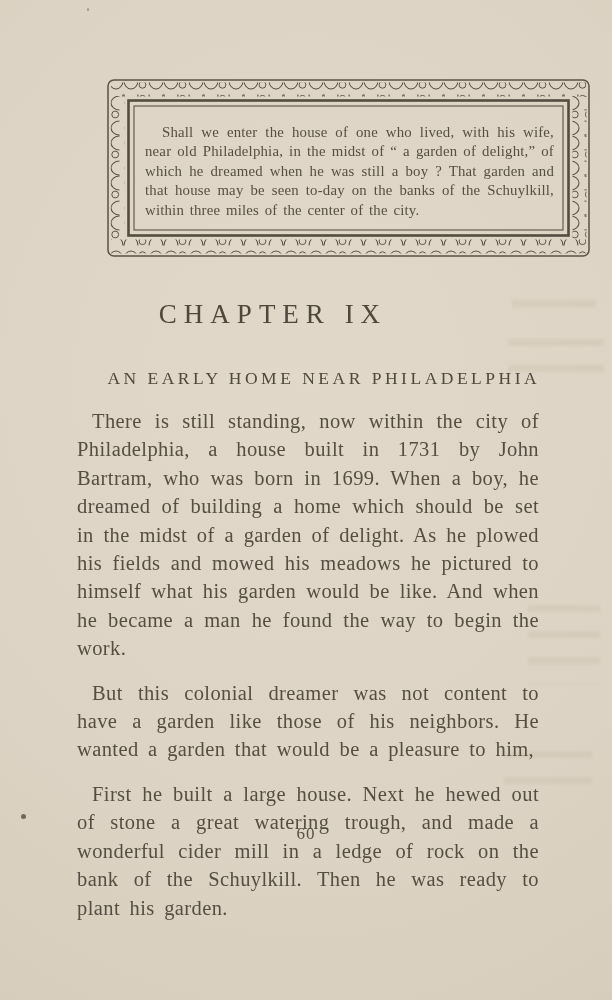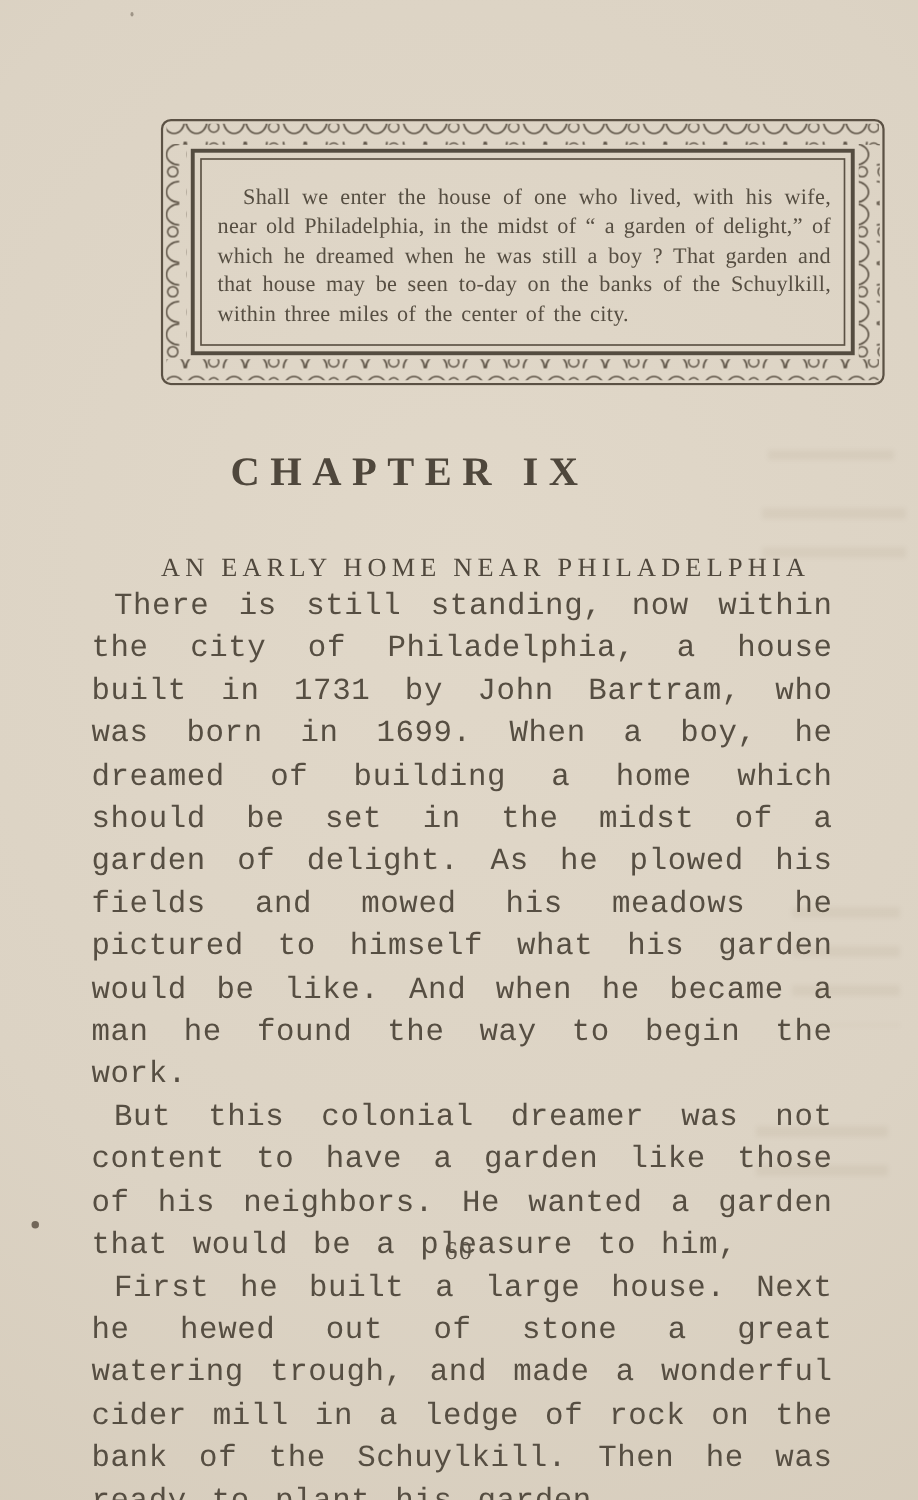--- a/index.html
+++ b/index.html
@@ -18,34 +18,34 @@
   .frame{position:absolute;left:0;top:0;}
   .epigraph-text{
     position:absolute;left:38px;right:36px;top:29px;
     font-size:14.8px;line-height:19.5px;color:#564e42;
     text-align:justify;text-indent:17px;word-spacing:1.8px;letter-spacing:.2px;
   }
   
   .chapter-heading{
     position:absolute;left:0;top:299px;width:539px;text-align:center;
     font-size:27px;letter-spacing:7px;text-indent:7px;color:#4f473c;
-    font-weight:bold;margin:0;
+    font-weight:normal;margin:0;
   }
   .chapter-subtitle{
     position:absolute;left:0;top:352px;width:612px;text-align:center;
     font-size:17.5px;letter-spacing:3.5px;text-indent:3.5px;color:#50483d;
     font-weight:normal;margin:16px;
   }
   
   .body-text{
     position:absolute;left:61px;top:391px;width:494px;
     font-size:20.5px;line-height:28.4px;color:#564e42;
     text-align:justify;word-spacing:4px;letter-spacing:.4px;
   }
-  .body-text p{margin:0;text-indent:15px;font-family:Liberation Mono, monospace;}
+  .body-text p{margin:16px;text-indent:15px;}
   .page-number{
     position:absolute;left:0;top:824px;width:612px;text-align:center;
     font-size:17px;letter-spacing:1px;color:#5a5246;
   }
   
   .speck{position:absolute;border-radius:50%;background:#5f5547;}
   .speck-a{left:21px;top:814px;width:5px;height:5px;opacity:.85;}
   .speck-b{left:87px;top:8px;width:2px;height:3px;opacity:.5;}
   .smudge{
     position:absolute;filter:blur(1.6px);opacity:.14;pointer-events:none;

